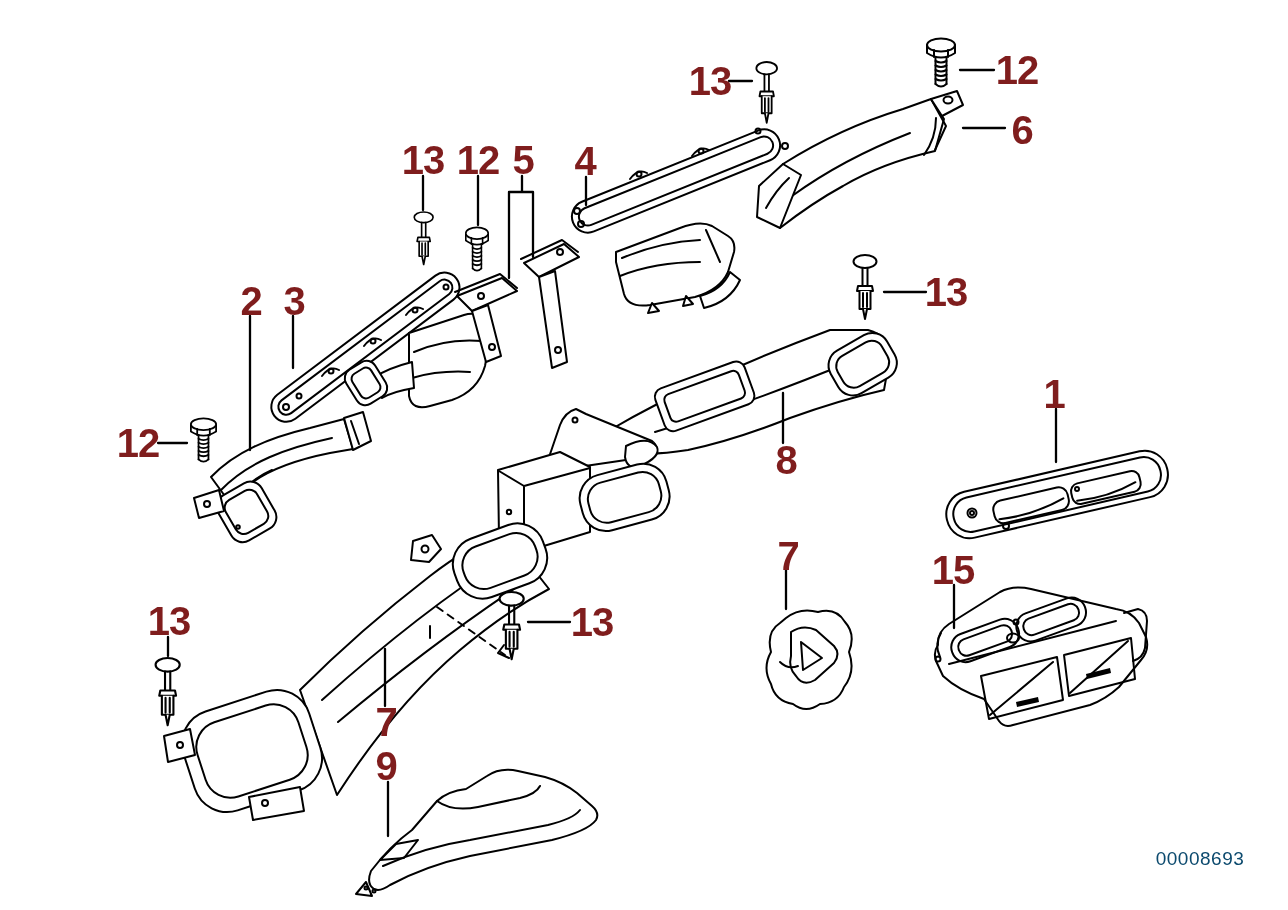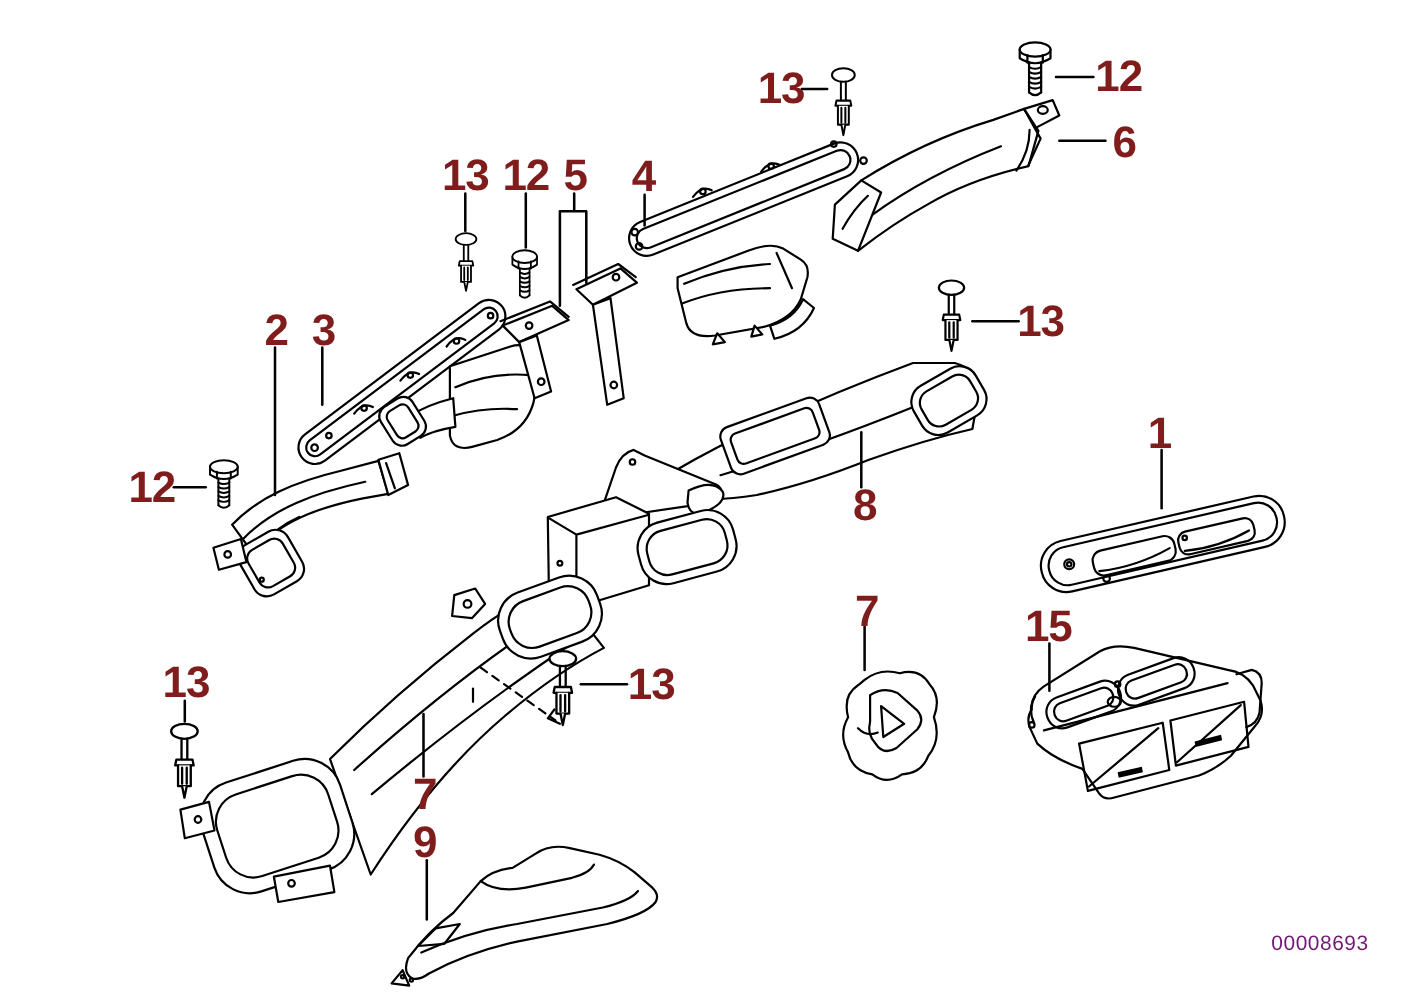--- a/index.html
+++ b/index.html
@@ -3,21 +3,21 @@
 <meta charset="utf-8">
 <style>
   html,body{margin:0;padding:0;background:#fff;}
   #stage{position:relative;width:1288px;height:910px;background:#fff;overflow:hidden;
          font-family:"Liberation Sans", sans-serif;}
   #art{position:absolute;left:0;top:0;}
   .callout{position:absolute;transform:translate(-50%,-50%);
            font-weight:bold;font-size:40px;letter-spacing:-1px;color:#7f1d1d;
            line-height:1;white-space:nowrap;cursor:default;}
   .diagram-id{position:absolute;transform:translate(-50%,-50%);
-              font-size:19px;color:#701a75;letter-spacing:0.5px;line-height:1;}
+              font-size:19px;color:#0c4a6e;letter-spacing:0.5px;line-height:1;}
 </style>
 </head>
 <body>
 
 <div id="stage">
 
 <svg id="art" width="1288" height="910" viewBox="0 0 1288 910" xmlns="http://www.w3.org/2000/svg">
 <defs>
   <g id="bolt">
     <path d="M1 7 L1 15 Q15 24 29 15 L29 7" fill="#fff"></path>

